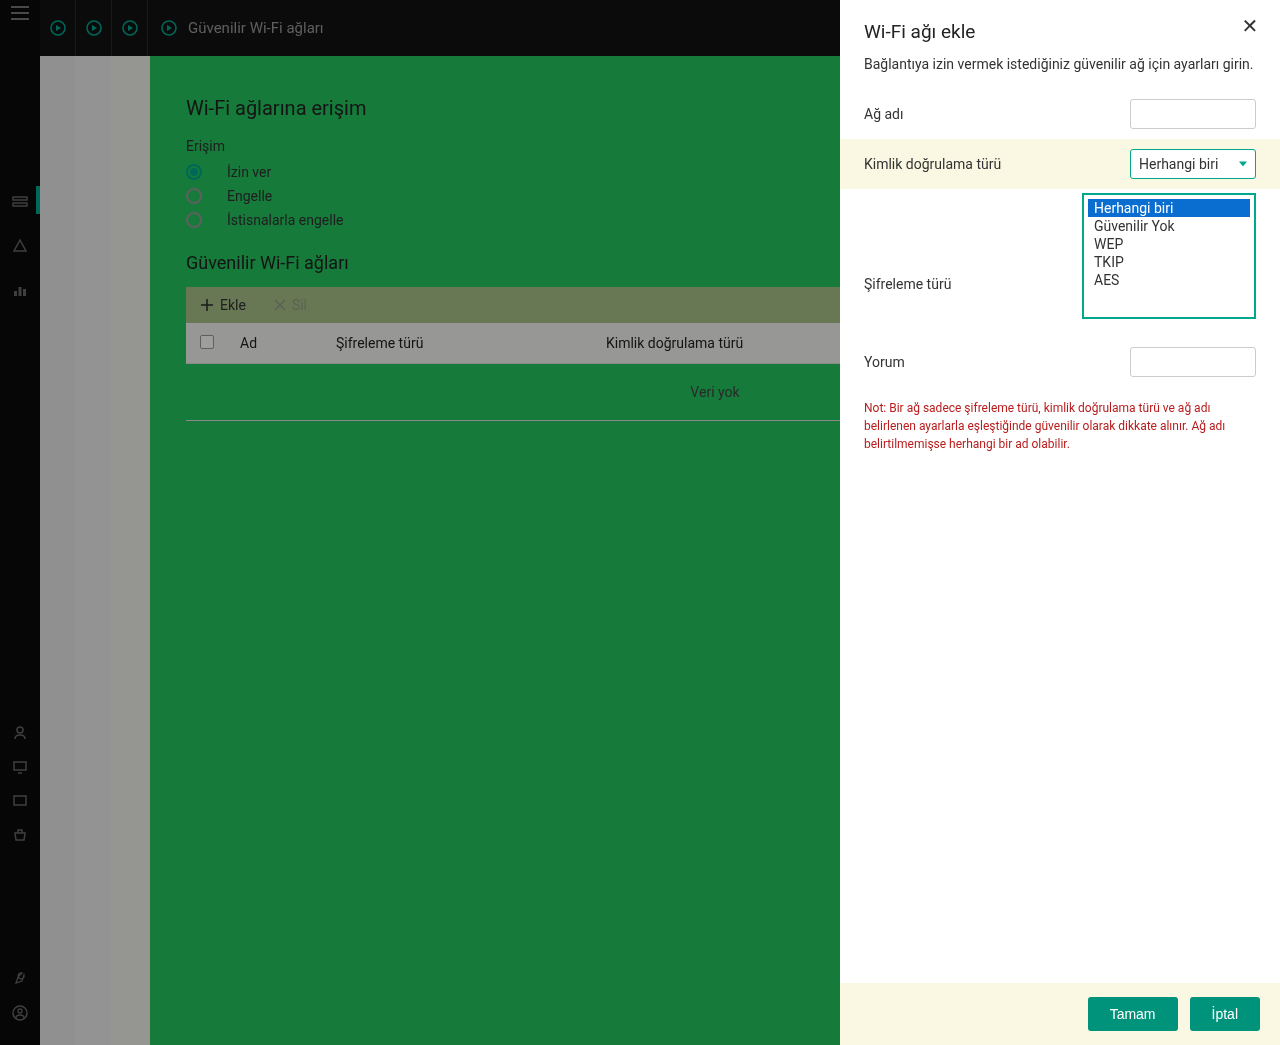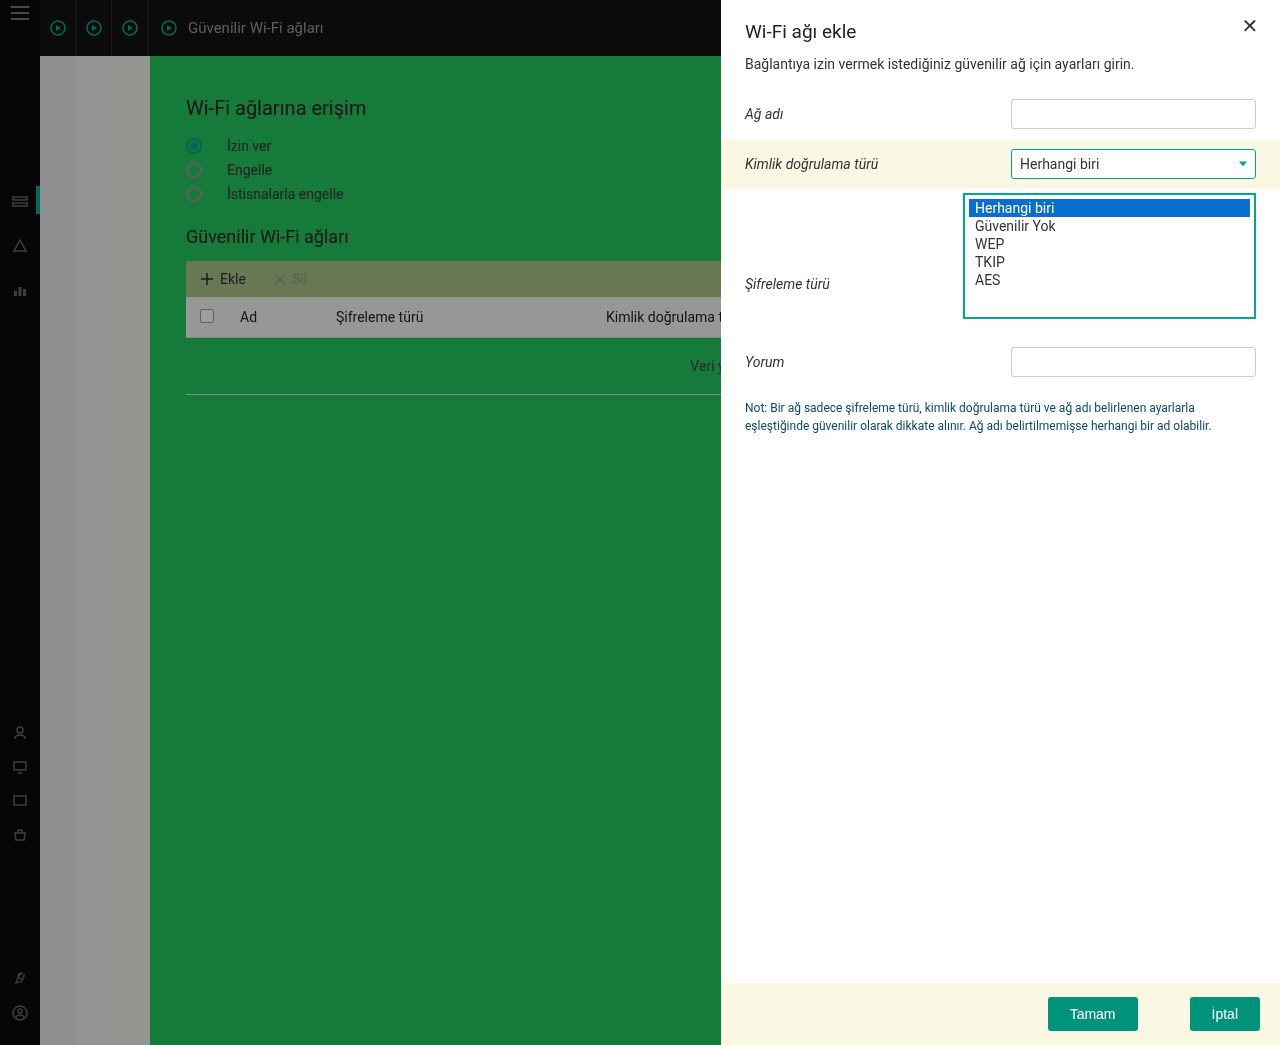--- a/index.html
+++ b/index.html
@@ -182,21 +182,21 @@
   position: absolute;
   left: 0; top: 0; right: 0; bottom: 0;
   background: rgba(0,0,0,0.38);
   z-index: 10;
 }
 
 
 .right-panel {
   position: absolute;
   right: 0; top: 0; bottom: 0;
-  width: 559px;
+  width: 440px;
   background: #fff;
   z-index: 20;
   display: flex;
   flex-direction: column;
 }
 .right-panel .rp-header {
   padding: 20px 24px 14px 24px;
   position: relative;
 }
 .rp-title {
@@ -228,21 +228,20 @@
   align-items: center;
   padding: 10px 24px;
 }
 .form-row.highlighted {
   background: #faf7e2;
 }
 .form-row .lbl {
   width: 218px;
   font-size: 14px;
   color: #333;
-  font-style: italic;
 }
 .form-row .ctrl {
   flex: 1;
   position: relative;
   padding-left: 48px;
 }
 .text-input {
   width: 100%;
   height: 30px;
   border: 1px solid #ccc;
@@ -292,39 +291,38 @@
 .dropdown .opt.selected {
   background: #0a6ed1;
   color: #fff;
 }
 .dropdown-wrapper {
   position: relative;
 }
 .rp-note {
   padding: 12px 24px;
   font-size: 12px;
-  color: #0c4a6e;
+  color: #b91c1c;
   line-height: 1.5;
 }
 .rp-footer {
   background: #faf7e2;
   padding: 14px 20px;
   display: flex;
   justify-content: flex-end;
   gap: 12px;
 }
 .btn {
   background: #00937c;
   color: #fff;
   border: none;
   padding: 9px 22px;
   font-size: 14px;
   border-radius: 3px;
   cursor: pointer;
-  margin-left: 40px;
 }
 
 svg { display: block; }
 </style>
 </head>
 <body>
 
 <div class="left-rail">
   <div class="hamburger">
     <span></span>
@@ -419,20 +417,21 @@
     <span>Güvenilir Wi-Fi ağları</span>
   </div>
 </div>
 
 <div class="panel-strip"></div>
 <div class="panel-strip-2"></div>
 <div class="panel-strip-3"></div>
 
 <div class="main">
   <h2>Wi-Fi ağlarına erişim</h2>
+  <div class="section-label">Erişim</div>
 
   <div class="radio-row">
     <span class="radio-outer selected">
         <span class="radio-inner"></span>
       </span>
     <span>İzin ver</span>
   </div>
   <div class="radio-row">
     <span class="radio-outer"></span>
     <span>Engelle</span>

